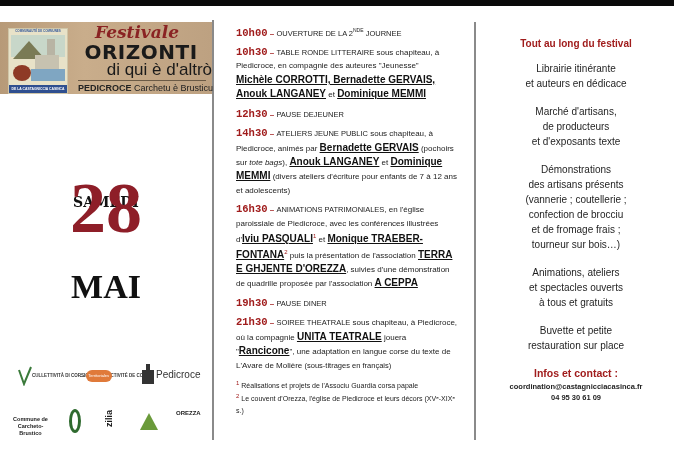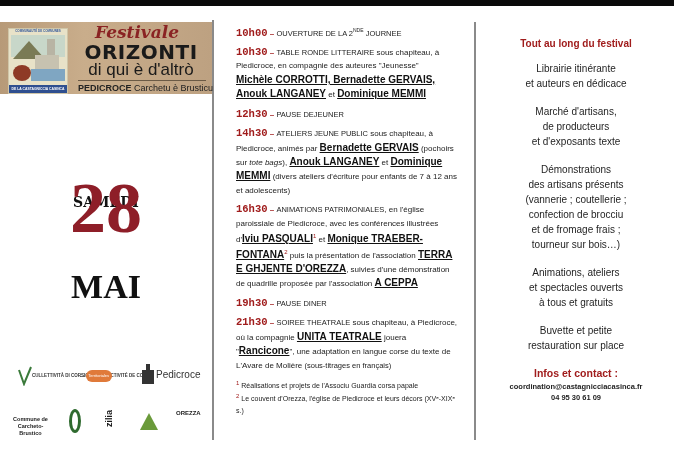--- a/index.html
+++ b/index.html
@@ -12,21 +12,21 @@
   .logo-cc .sky{position:absolute;left:2px;top:6px;width:54px;height:22px;background:#c8d7c9;}
   .logo-cc .mount{position:absolute;left:4px;top:12px;width:0;height:0;border-left:16px solid transparent;border-right:16px solid transparent;border-bottom:18px solid #7a7a55;}
   .logo-cc .tower{position:absolute;left:38px;top:10px;width:8px;height:22px;background:#b8b4a4;}
   .logo-cc .church{position:absolute;left:26px;top:26px;width:24px;height:14px;background:#c7c2b0;}
   .logo-cc .water{position:absolute;left:22px;top:40px;width:34px;height:12px;background:#7fa6c2;}
   .logo-cc .chest{position:absolute;left:4px;top:36px;width:18px;height:16px;border-radius:50%;background:#8e3a26;}
   .logo-cc .top-t{position:absolute;left:2px;top:0;width:54px;font-size:3px;color:#365a9a;text-align:center;font-weight:bold;}
   .logo-cc .bot-t{position:absolute;left:0;bottom:0;width:58px;height:8px;background:#2f4f8f;font-size:3.4px;color:#fff;text-align:center;line-height:8px;font-weight:bold;}
   .fest{position:absolute;left:95px;top:0px;font-family:"DejaVu Serif",serif;font-style:italic;font-weight:bold;color:#8a2323;font-size:17px;}
   .oriz{position:absolute;left:70px;top:18px;width:142px;text-align:center;font-family:"DejaVu Sans",sans-serif;font-weight:bold;font-size:20px;color:#1a1a1a;letter-spacing:0.5px;}
-  .quie{position:absolute;left:70px;top:38px;width:142px;text-align:center;font-size:17px;color:#1a1a1a;}
+  .quie{position:absolute;left:70px;top:38px;width:142px;text-align:right;font-size:17px;color:#1a1a1a;}
   .bline{position:absolute;left:78px;top:58px;width:128px;height:1px;background:#6b5a45;}
   .ped{position:absolute;left:78px;top:61px;font-size:9px;color:#222;white-space:nowrap;}
   .ped b{font-weight:bold;}
   
   .samedi{position:absolute;left:0;top:150px;width:212px;text-align:center;font-family:"DejaVu Serif",serif;font-weight:bold;font-size:14px;color:#111;margin-top:44px;}
   .day{position:absolute;left:0;top:172px;width:212px;text-align:center;font-family:"Liberation Serif",serif;font-weight:bold;font-size:72px;color:#8e1e28;line-height:1;}
   .month{position:absolute;left:0;top:268px;width:212px;text-align:center;font-family:"Liberation Serif",serif;font-weight:bold;font-size:34px;color:#111;}
   .lg{position:absolute;display:flex;align-items:center;}
   
   .prog{position:absolute;left:236px;top:24px;width:224px;font-size:8px;line-height:13.4px;color:#222;}

